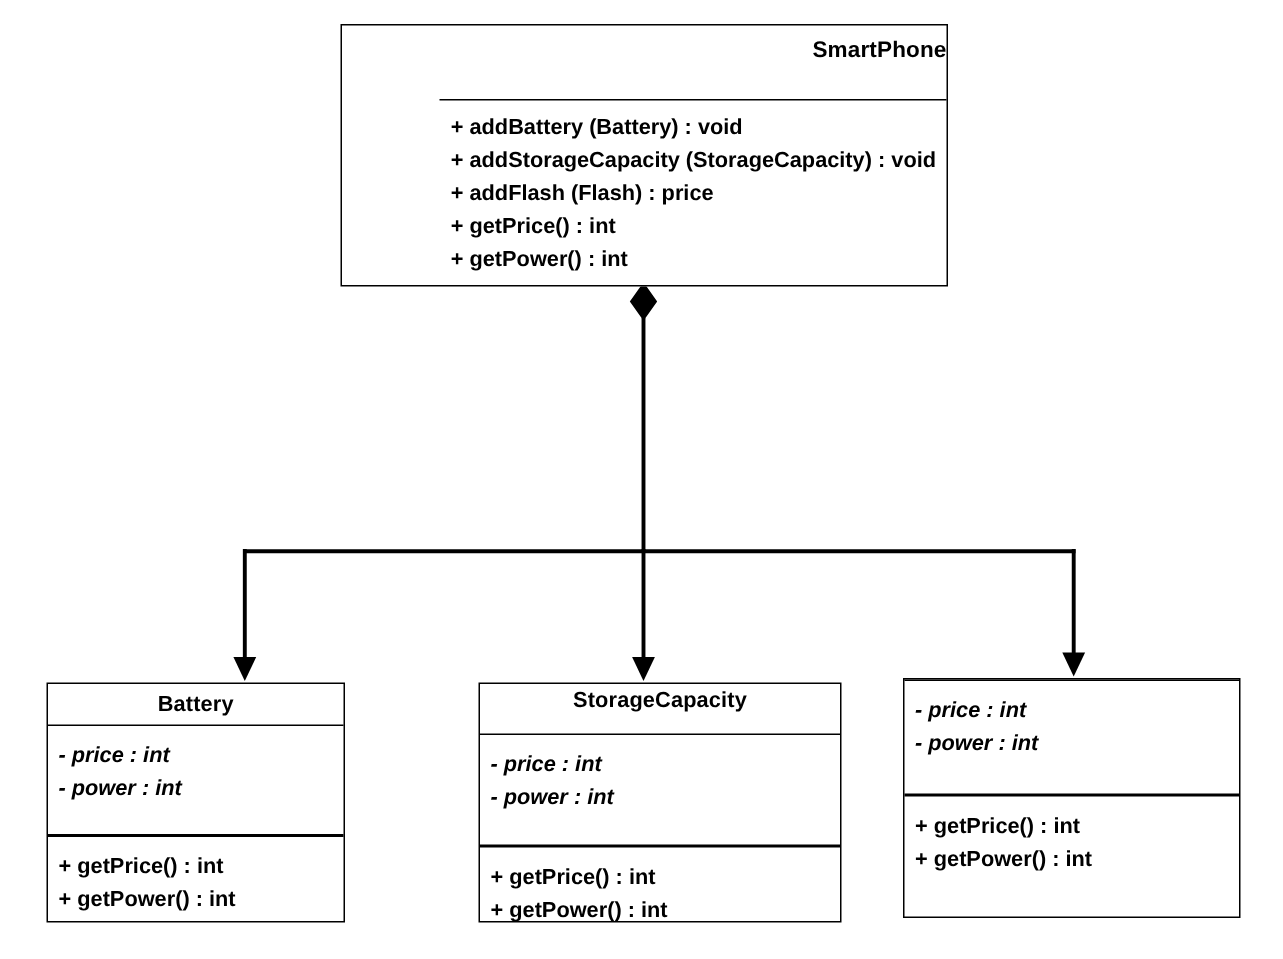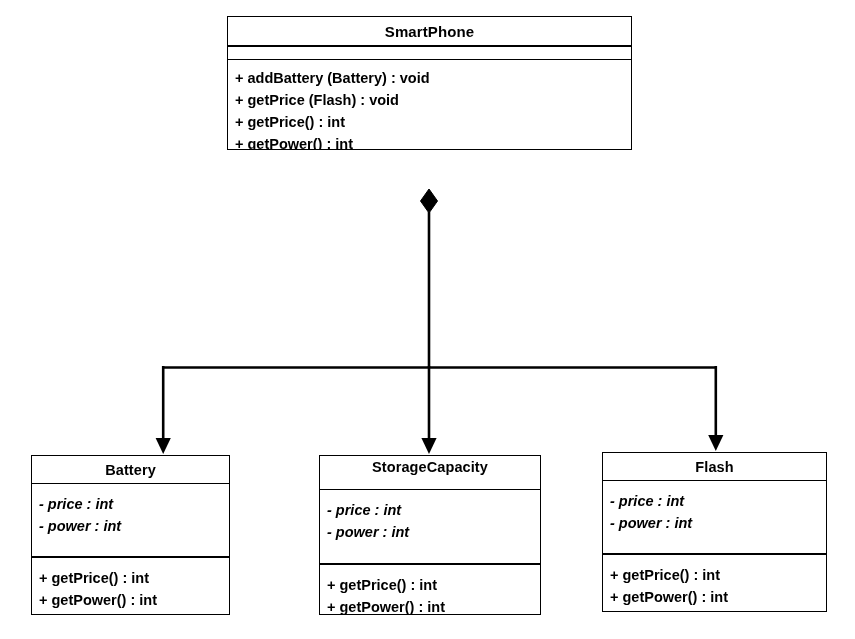--- a/index.html
+++ b/index.html
@@ -55,32 +55,32 @@
   }
 
   .divider-thick {
     border-top: 2.6px solid #000000;
   }
   .divider-thin {
     border-top: 1.6px solid #000000;
   }
 
   
-  #smartphone-class { left: 227px; top: 16px; width: 405px; height: 134px; }
+  #smartphone-class { left: 227px; top: 16px; width: 405px; height: 175px; align-items: flex-end; }
   #smartphone-class .uml-name { height: 33px; }
   #smartphone-empty-attrs { height: 16px; padding: 0; }
   #smartphone-methods { flex: 1 1 auto; padding-top: 7px; }
 
   
   .leaf-class .uml-name { height: 29px; font-size: 14.5px; }
   .leaf-attrs { height: 76px; font-style: italic; }
   .leaf-methods { flex: 1 1 auto; }
 
   #battery-class         { left: 31px;  top: 455px; width: 199px; height: 160px; }
-  #storagecapacity-class { left: 319px; top: 455px; width: 222px; height: 160px; gap: 11px; }
+  #storagecapacity-class { left: 319px; top: 455px; width: 242px; height: 160px; gap: 11px; }
   #flash-class           { left: 602px; top: 452px; width: 225px; height: 160px; }
 
   
   #connectors {
     position: absolute;
     left: 0;
     top: 0;
     width: 855px;
     height: 639px;
     pointer-events: none;
@@ -107,21 +107,22 @@
 
     <line x1="715.8" y1="366" x2="715.8" y2="441" stroke="#000000" stroke-width="2.6"></line>
     <polygon points="715.8,451 708.2,435 723.4,435" fill="#000000"></polygon>
   </svg>
 
   <div class="uml-class" id="smartphone-class">
     <div class="uml-name">SmartPhone</div>
     <div class="compartment divider-thick" id="smartphone-empty-attrs"></div>
     <div class="compartment divider-thin" id="smartphone-methods">
       <span class="member">+ addBattery (Battery) : void</span>
-      <span class="member">+ getPrice (Flash) : void</span>
+      <span class="member">+ addStorageCapacity (StorageCapacity) : void</span>
+      <span class="member">+ addFlash (Flash) : price</span>
       <span class="member">+ getPrice() : int</span>
       <span class="member">+ getPower() : int</span>
     </div>
   </div>
 
   <div class="uml-class leaf-class" id="battery-class">
     <div class="uml-name">Battery</div>
     <div class="compartment divider-thin leaf-attrs">
       <span class="member">- price : int</span>
       <span class="member">- power : int</span>
@@ -138,21 +139,20 @@
       <span class="member">- price : int</span>
       <span class="member">- power : int</span>
     </div>
     <div class="compartment divider-thick leaf-methods">
       <span class="member">+ getPrice() : int</span>
       <span class="member">+ getPower() : int</span>
     </div>
   </div>
 
   <div class="uml-class leaf-class" id="flash-class">
-    <div class="uml-name">Flash</div>
     <div class="compartment divider-thin leaf-attrs">
       <span class="member">- price : int</span>
       <span class="member">- power : int</span>
     </div>
     <div class="compartment divider-thick leaf-methods">
       <span class="member">+ getPrice() : int</span>
       <span class="member">+ getPower() : int</span>
     </div>
   </div>
 

